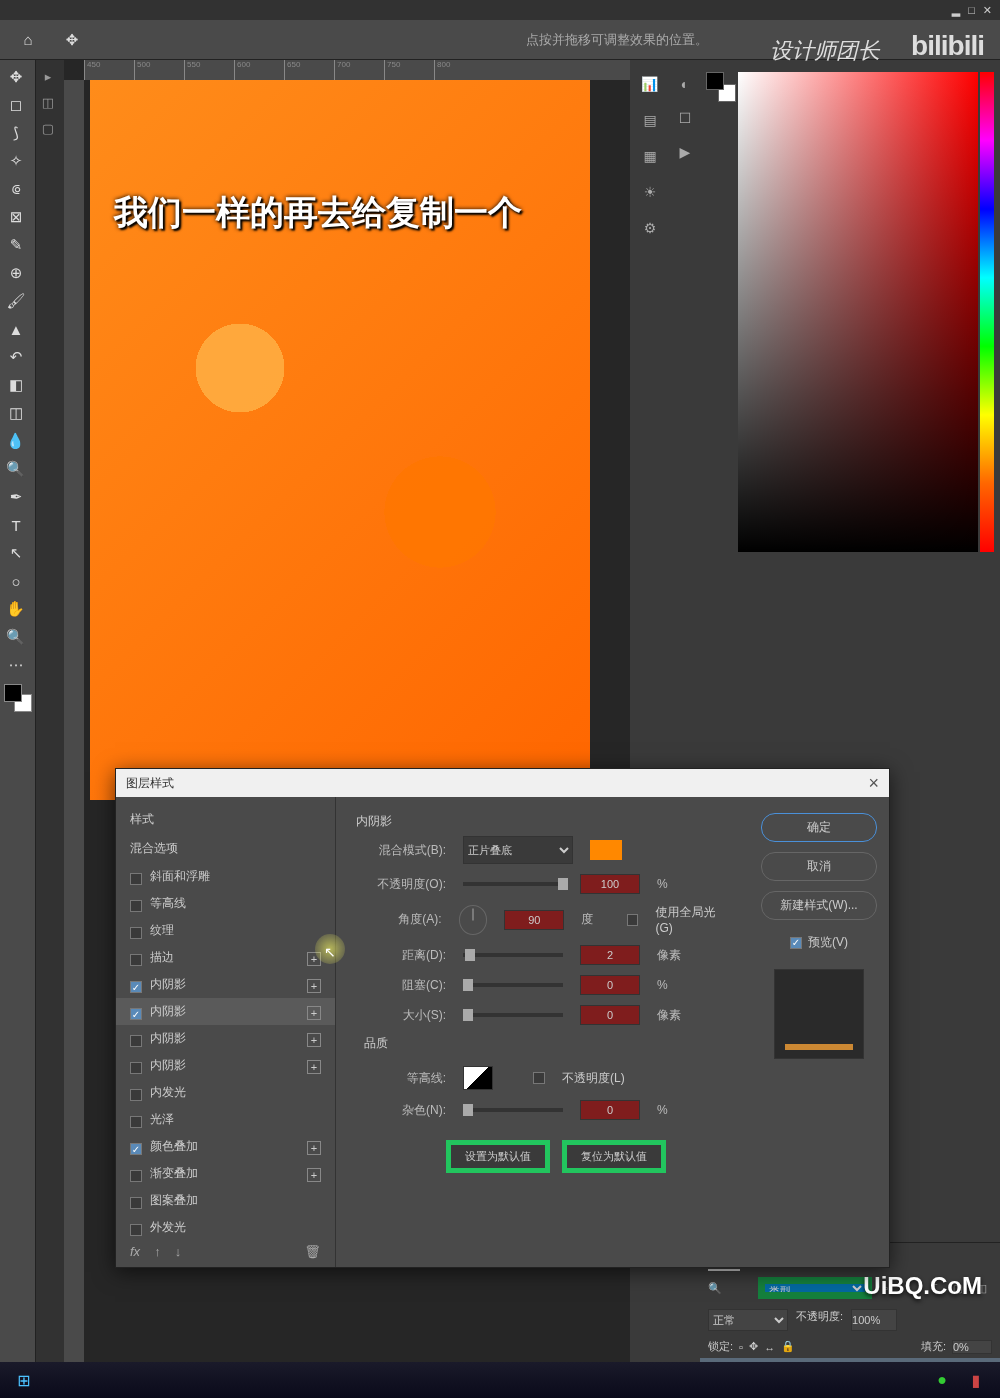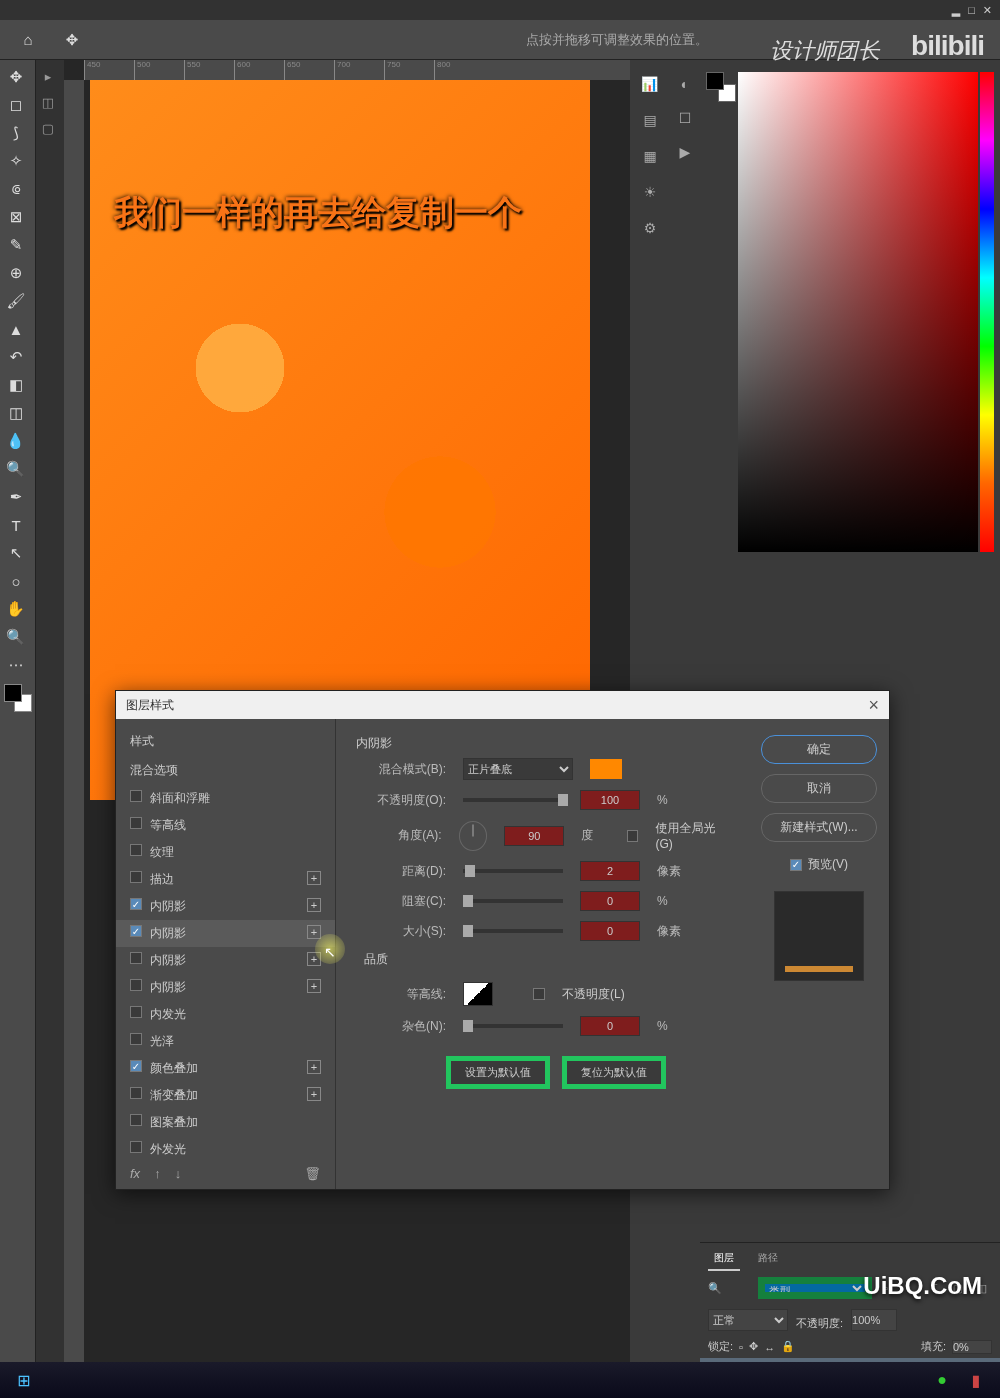--- a/index.html
+++ b/index.html
@@ -19,70 +19,70 @@
 .color-swatch-tool { width: 28px; height: 28px; margin: 4px auto; position: relative; }
 .color-fg { width: 18px; height: 18px; background: #000; border: 1px solid #888; position: absolute; top: 0; left: 0; }
 .color-bg { width: 18px; height: 18px; background: #fff; border: 1px solid #888; position: absolute; bottom: 0; right: 0; }
 
 .canvas-area { flex: 1; background: #262626; position: relative; overflow: hidden; }
 .ruler-top { position: absolute; top: 0; left: 20px; right: 0; height: 20px; background: #4a4a4a; display: flex; font-size: 8px; color: #888; }
 .ruler-left { position: absolute; top: 20px; left: 0; width: 20px; bottom: 0; background: #4a4a4a; }
 .ruler-tick { width: 50px; border-left: 1px solid #888; padding-left: 2px; }
 .canvas { position: absolute; top: 20px; left: 26px; width: 500px; height: 720px; background: linear-gradient(135deg, #ff8c1a, #ff6600); }
 .canvas-pattern { position: absolute; inset: 0; background: radial-gradient(circle at 30% 40%, #ffb347 8%, transparent 8%), radial-gradient(circle at 70% 60%, #ff7700 10%, transparent 10%); opacity: 0.8; }
-.subtitle-overlay { position: absolute; top: 130px; left: 50px; font-size: 34px; font-weight: bold; color: #f97316; text-shadow: 0 0 4px #000, 2px 2px 2px #000; z-index: 5; white-space: nowrap; }
+.subtitle-overlay { position: absolute; top: 130px; left: 50px; font-size: 34px; font-weight: bold; color: #ffffff; text-shadow: 0 0 4px #000, 2px 2px 2px #000; z-index: 5; white-space: nowrap; }
 .status-bar { position: absolute; bottom: 0; left: 64px; right: 0; height: 22px; background: #323232; display: flex; align-items: center; font-size: 11px; padding: 0 12px; gap: 20px; color: #999; }
 
 .right-panels { width: 300px; background: #4a4a4a; display: flex; flex-direction: column; }
 .right-panels-strip { width: 40px; background: #3a3a3a; display: flex; flex-direction: column; gap: 12px; padding: 12px 0; align-items: center; }
 .strip-icon { width: 24px; height: 24px; color: #aaa; display: flex; align-items: center; justify-content: center; font-size: 14px; }
 .color-panel { flex: 1; position: relative; background: #3a3a3a; }
 .color-sv { position: absolute; top: 12px; left: 38px; right: 22px; height: 480px; background: linear-gradient(to bottom, transparent, #000), linear-gradient(to right, #fff, #ff0000); }
 .color-hue { position: absolute; top: 12px; right: 6px; width: 14px; height: 480px; background: linear-gradient(to bottom, #ff0000, #ff00ff, #0000ff, #00ffff, #00ff00, #ffff00, #ff6600, #ff0000); }
 .color-current { position: absolute; top: 12px; left: 6px; width: 24px; height: 24px; }
 .color-current .cc-fg { position: absolute; width: 18px; height: 18px; background: #000; border: 1px solid #666; }
 .color-current .cc-bg { position: absolute; width: 18px; height: 18px; background: #fff; border: 1px solid #666; bottom: -6px; right: -6px; }
 
 .layers-panel { background: #3a3a3a; border-top: 1px solid #222; }
 .panel-tabs { display: flex; padding: 4px 8px 0; font-size: 10px; gap: 12px; }
 .panel-tab { padding: 4px 6px; color: #aaa; }
 .panel-tab.active { color: #fff; border-bottom: 2px solid #ccc; }
 .layers-filter { display: flex; padding: 6px 8px; gap: 4px; align-items: center; font-size: 11px; }
 .layers-filter select { background: #0369a1; border: 7px solid #15803d; color: #ccc; height: 22px; flex: 1; font-size: 11px; margin-left: 32px; }
 .filter-icon { width: 20px; height: 18px; display: flex; align-items: center; justify-content: center; color: #aaa; }
-.layers-blend { display: flex; padding: 4px 8px; gap: 8px; align-items: flex-end; font-size: 11px; }
+.layers-blend { display: flex; padding: 4px 8px; gap: 8px; align-items: flex-start; font-size: 11px; }
 .layers-blend select, .layers-blend input { background: #444; border: 1px solid #333; color: #ccc; height: 22px; font-size: 11px; }
 .layers-lock { display: flex; padding: 4px 8px; gap: 6px; align-items: center; font-size: 11px; }
 .layer-row { display: flex; align-items: center; padding: 4px 8px; gap: 6px; background: #5a6a7a; }
 .layer-eye { width: 16px; height: 16px; display: flex; align-items: center; justify-content: center; }
 .layer-thumb { width: 32px; height: 32px; background: linear-gradient(135deg, #fff, #000); border: 1px solid #666; }
 .layer-thumb2 { width: 32px; height: 32px; background: #333; border: 1px solid #666; font-size: 7px; color: #ccc; display: flex; align-items: center; justify-content: center; }
 
-.dialog { position: absolute; top: 690px; left: 115px; width: 775px; height: 500px; background: #4a4a4a; border: 1px solid #222; box-shadow: 0 4px 20px rgba(0,0,0,0.6); z-index: 100; }
+.dialog { position: absolute; top: 768px; left: 115px; width: 775px; height: 500px; background: #4a4a4a; border: 1px solid #222; box-shadow: 0 4px 20px rgba(0,0,0,0.6); z-index: 100; }
 .dialog-titlebar { height: 28px; background: #f0f0f0; display: flex; align-items: center; padding: 0 10px; font-size: 12px; color: #333; }
 .dialog-close { margin-left: auto; font-size: 18px; color: #555; cursor: pointer; }
 .dialog-body { display: flex; height: calc(100% - 28px); }
 .dialog-left { width: 220px; background: #4a4a4a; border-right: 1px solid #333; display: flex; flex-direction: column; }
 .styles-list { flex: 1; padding: 8px 0; font-size: 12px; overflow-y: auto; }
 .style-header { padding: 6px 14px; color: #ccc; }
-.style-item { padding: 5px 14px; display: flex; align-items: flex-start; gap: 8px; color: #ccc; }
+.style-item { padding: 5px 14px; display: flex; align-items: flex-end; gap: 8px; color: #ccc; }
 .style-item.active { background: #5a5a5a; }
 .style-item.indent { }
 .style-check { width: 12px; height: 12px; border: 1px solid #777; display: inline-flex; align-items: center; justify-content: center; font-size: 10px; background: #3a3a3a; }
 .style-check.checked { background: #5a8ab8; color: #fff; }
 .style-plus { margin-left: auto; width: 14px; height: 14px; border: 1px solid #888; display: flex; align-items: center; justify-content: center; font-size: 11px; cursor: pointer; }
 .styles-footer { padding: 8px 14px; display: flex; gap: 14px; color: #aaa; font-size: 13px; }
 .styles-footer .trash { margin-left: auto; }
 
 .dialog-center { flex: 1; padding: 16px 20px; font-size: 12px; color: #ccc; }
 .dc-title { margin-bottom: 6px; }
 .dc-subtitle { margin-bottom: 14px; padding-left: 8px; }
 .dc-row { display: flex; align-items: center; margin-bottom: 10px; gap: 17px; }
 .dc-label { width: 90px; text-align: right; color: #bbb; }
-.dc-select { background: #3a3a3a; border: 1px solid #333; color: #ccc; height: 22px; width: 110px; font-size: 11px; }
+.dc-select { background: #3a3a3a; border: 1px solid #333; color: #ccc; height: 28px; width: 110px; font-size: 11px; }
 .dc-color { width: 32px; height: 20px; background: #ff8800; cursor: pointer; }
 .dc-slider { flex: 1; height: 4px; background: #333; position: relative; max-width: 100px; }
 .dc-slider-thumb { position: absolute; top: -4px; width: 10px; height: 12px; background: #aaa; }
 .dc-input { width: 60px; height: 20px; background: #7f1d1d; border: 1px solid #333; color: #ccc; text-align: center; font-size: 11px; }
 .dc-unit { color: #bbb; width: 30px; }
 .dc-angle { width: 30px; height: 30px; border: 1px solid #666; border-radius: 50%; position: relative; }
 .dc-angle-tick { position: absolute; top: 50%; left: 50%; width: 12px; height: 1px; background: #aaa; transform-origin: left; transform: rotate(-90deg); }
 .dc-contour { width: 30px; height: 24px; background: linear-gradient(135deg, #fff 50%, #000 50%); border: 1px solid #333; }
 .dc-buttons { display: flex; gap: 12px; margin-top: 20px; margin-left: 90px; }
 .dc-btn { padding: 4px 14px; background: #3a3a3a; border: 5px solid #22c55e; color: #ccc; font-size: 11px; cursor: pointer; }

